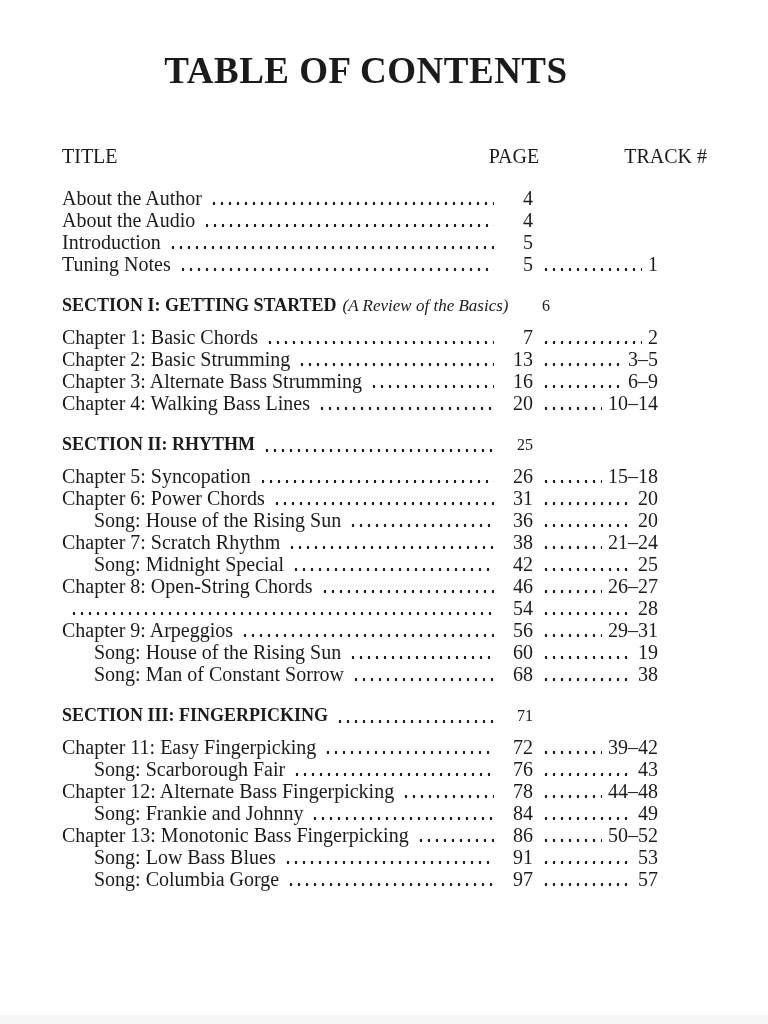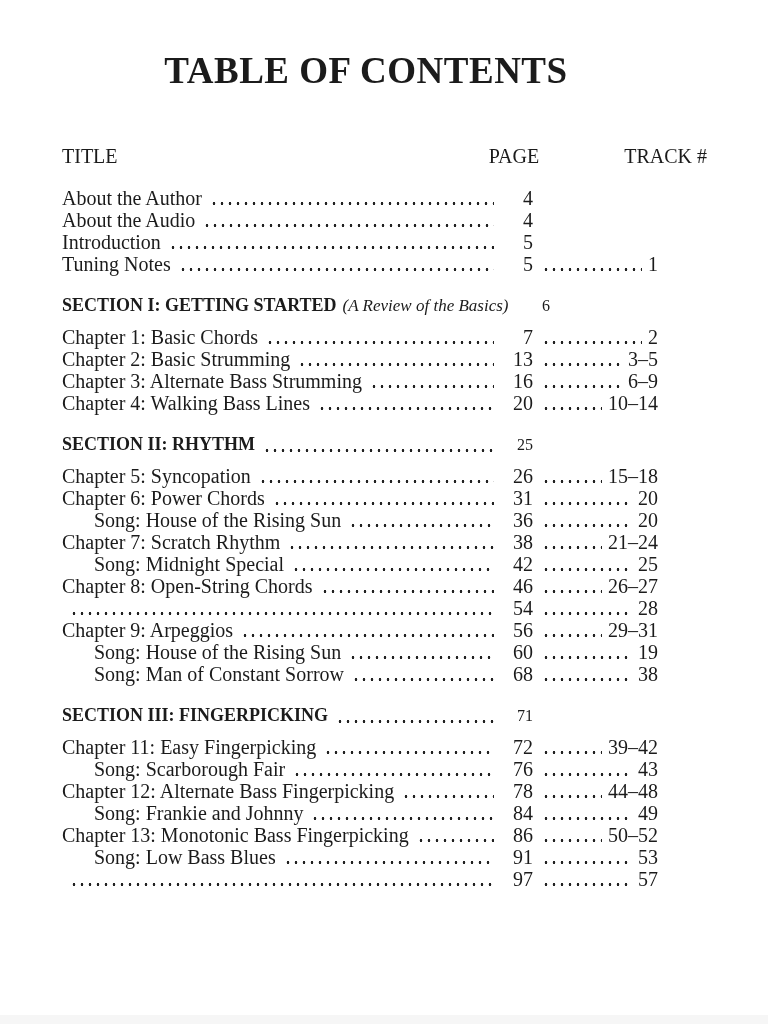--- a/index.html
+++ b/index.html
@@ -361,20 +361,21 @@
           <div class="row indent">
             <span class="tt">Song: Low Bass Blues</span>
             <span class="leader"></span>
             <span class="pg">91</span>
             <span class="tail">
               <span class="leader"></span>
               <span class="trk">53</span>
             </span>
           </div>
           <div class="row indent">
+            <span class="tt">Song: Columbia Gorge</span>
             <span class="leader"></span>
             <span class="pg">97</span>
             <span class="tail">
               <span class="leader"></span>
               <span class="trk">57</span>
             </span>
           </div>
         </div>
       </div>
   </div>

